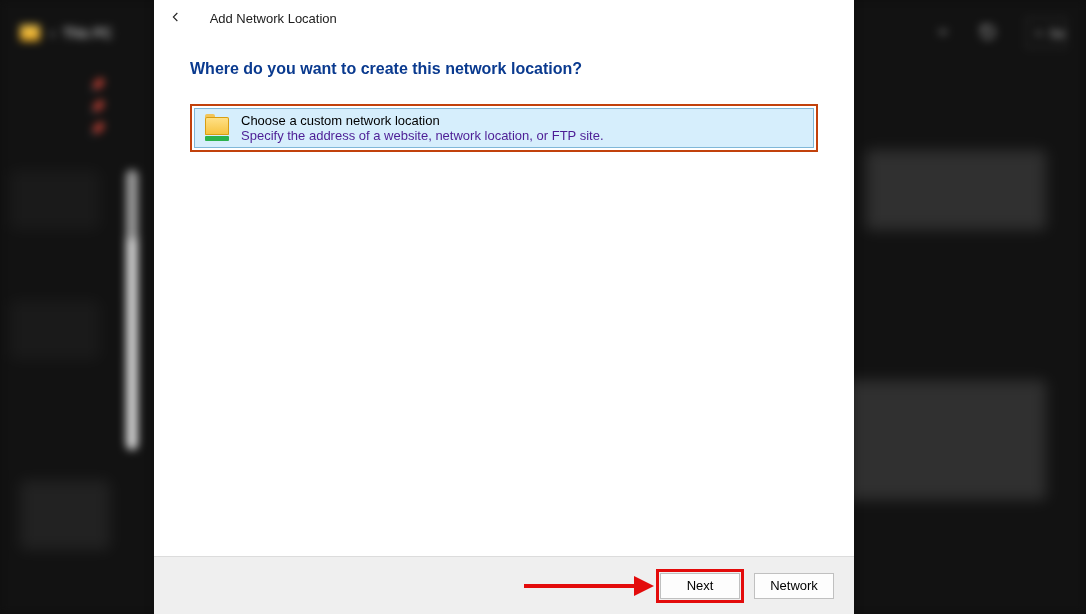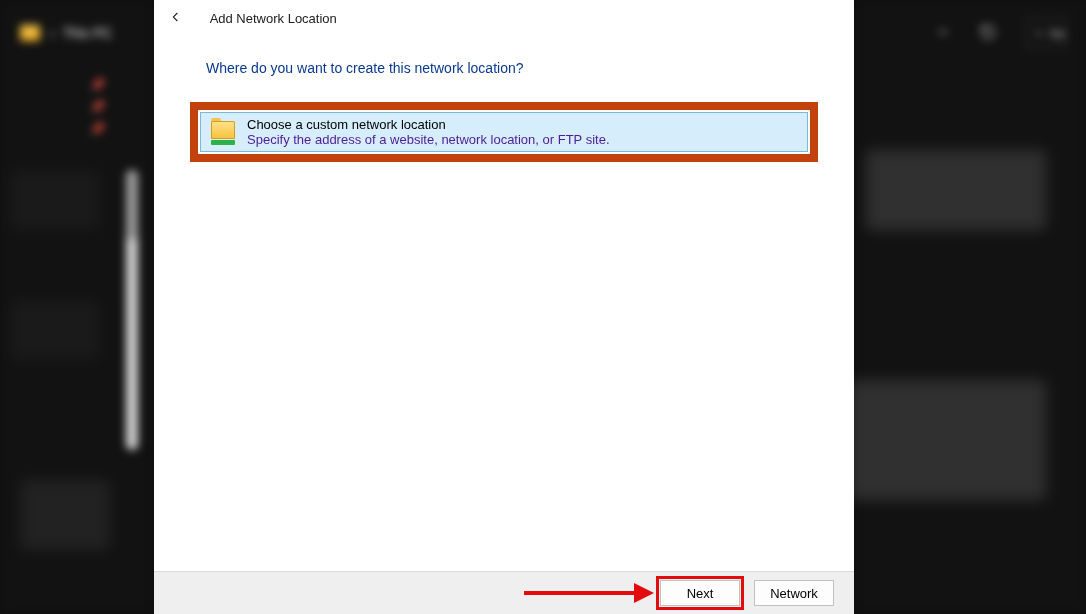--- a/index.html
+++ b/index.html
@@ -128,28 +128,27 @@
     .back-arrow {
       cursor: pointer;
       padding: 4px;
     }
     .dialog-body {
       flex: 1;
       padding: 24px 36px 10px 36px;
     }
     .heading {
       color: #0a3a8f;
-      font-size: 14px;
-      font-weight: 400;
+      font-size: 16px;
+      font-weight: 700;
       margin-bottom: 26px;
-      margin-left: 16px;
     }
     
     .option-outer {
-      border: 8px solid #c2410c;
+      border: 2px solid #c2410c;
       padding: 2px;
     }
     .option {
       display: flex;
       align-items: center;
       gap: 10px;
       padding: 4px 8px;
       background: #d6eefc;
       border: 1px solid #7fb7d8;
       cursor: pointer;
@@ -191,21 +190,21 @@
     .opt-title {
       font-size: 13px;
       color: #000;
     }
     .opt-sub {
       font-size: 13px;
       color: #4c1d95;
     }
     
     .dialog-footer {
-      height: 43px;
+      height: 58px;
       background: #efefef;
       border-top: 1px solid #dcdcdc;
       display: flex;
       align-items: center;
       justify-content: flex-end;
       padding-right: 20px;
       gap: 10px;
       position: relative;
     }
     .btn {

